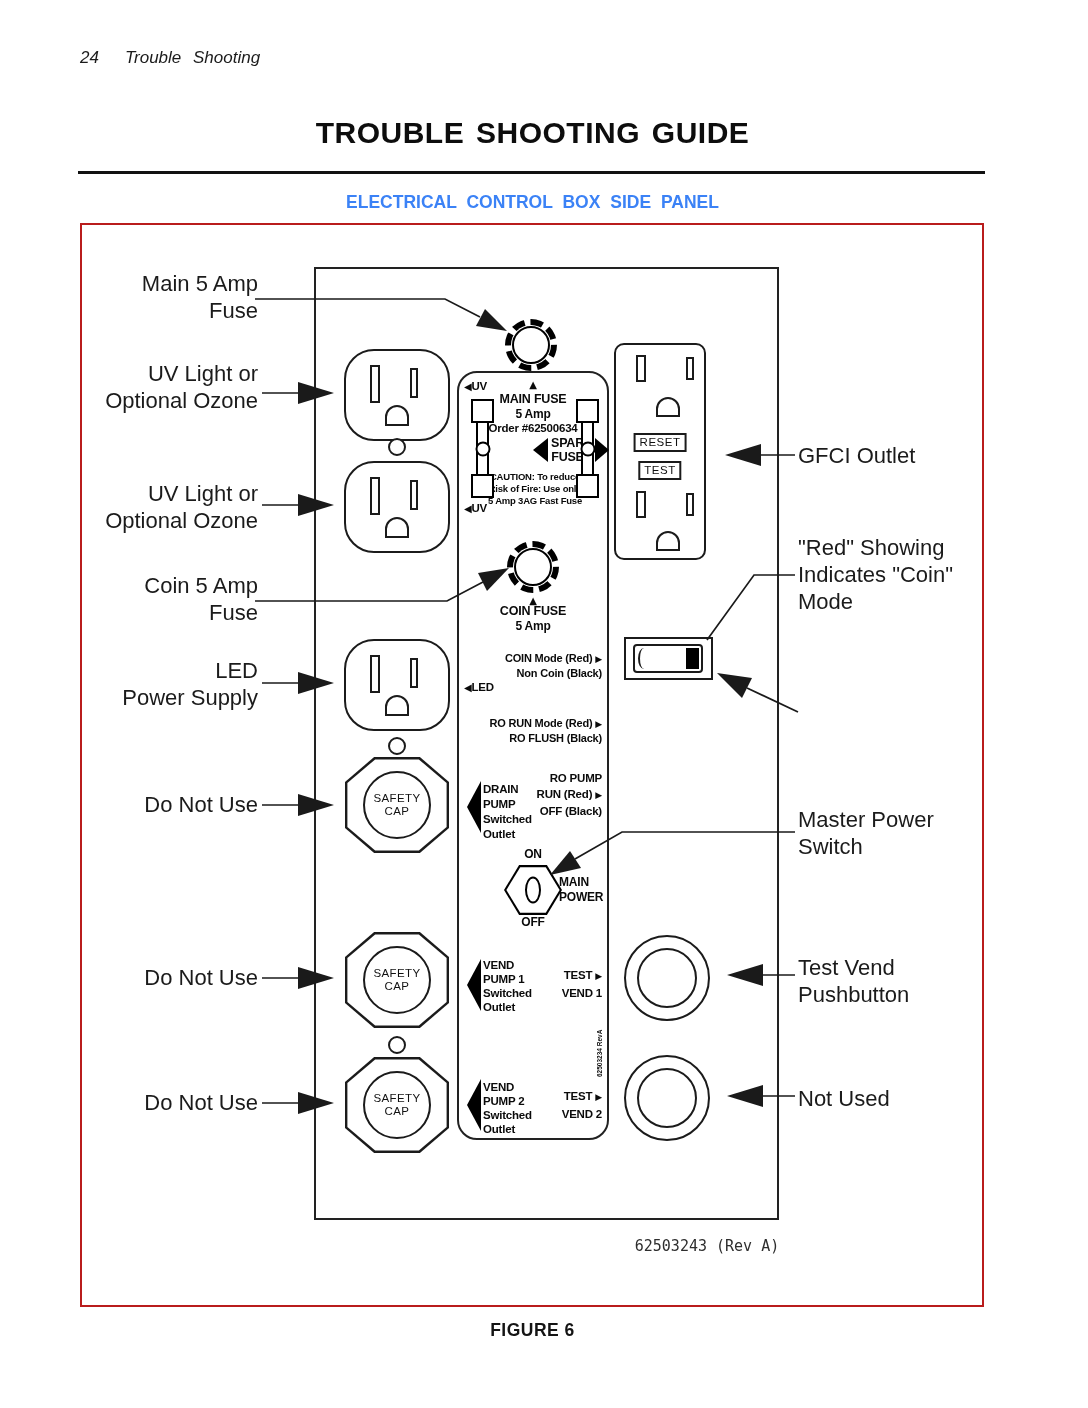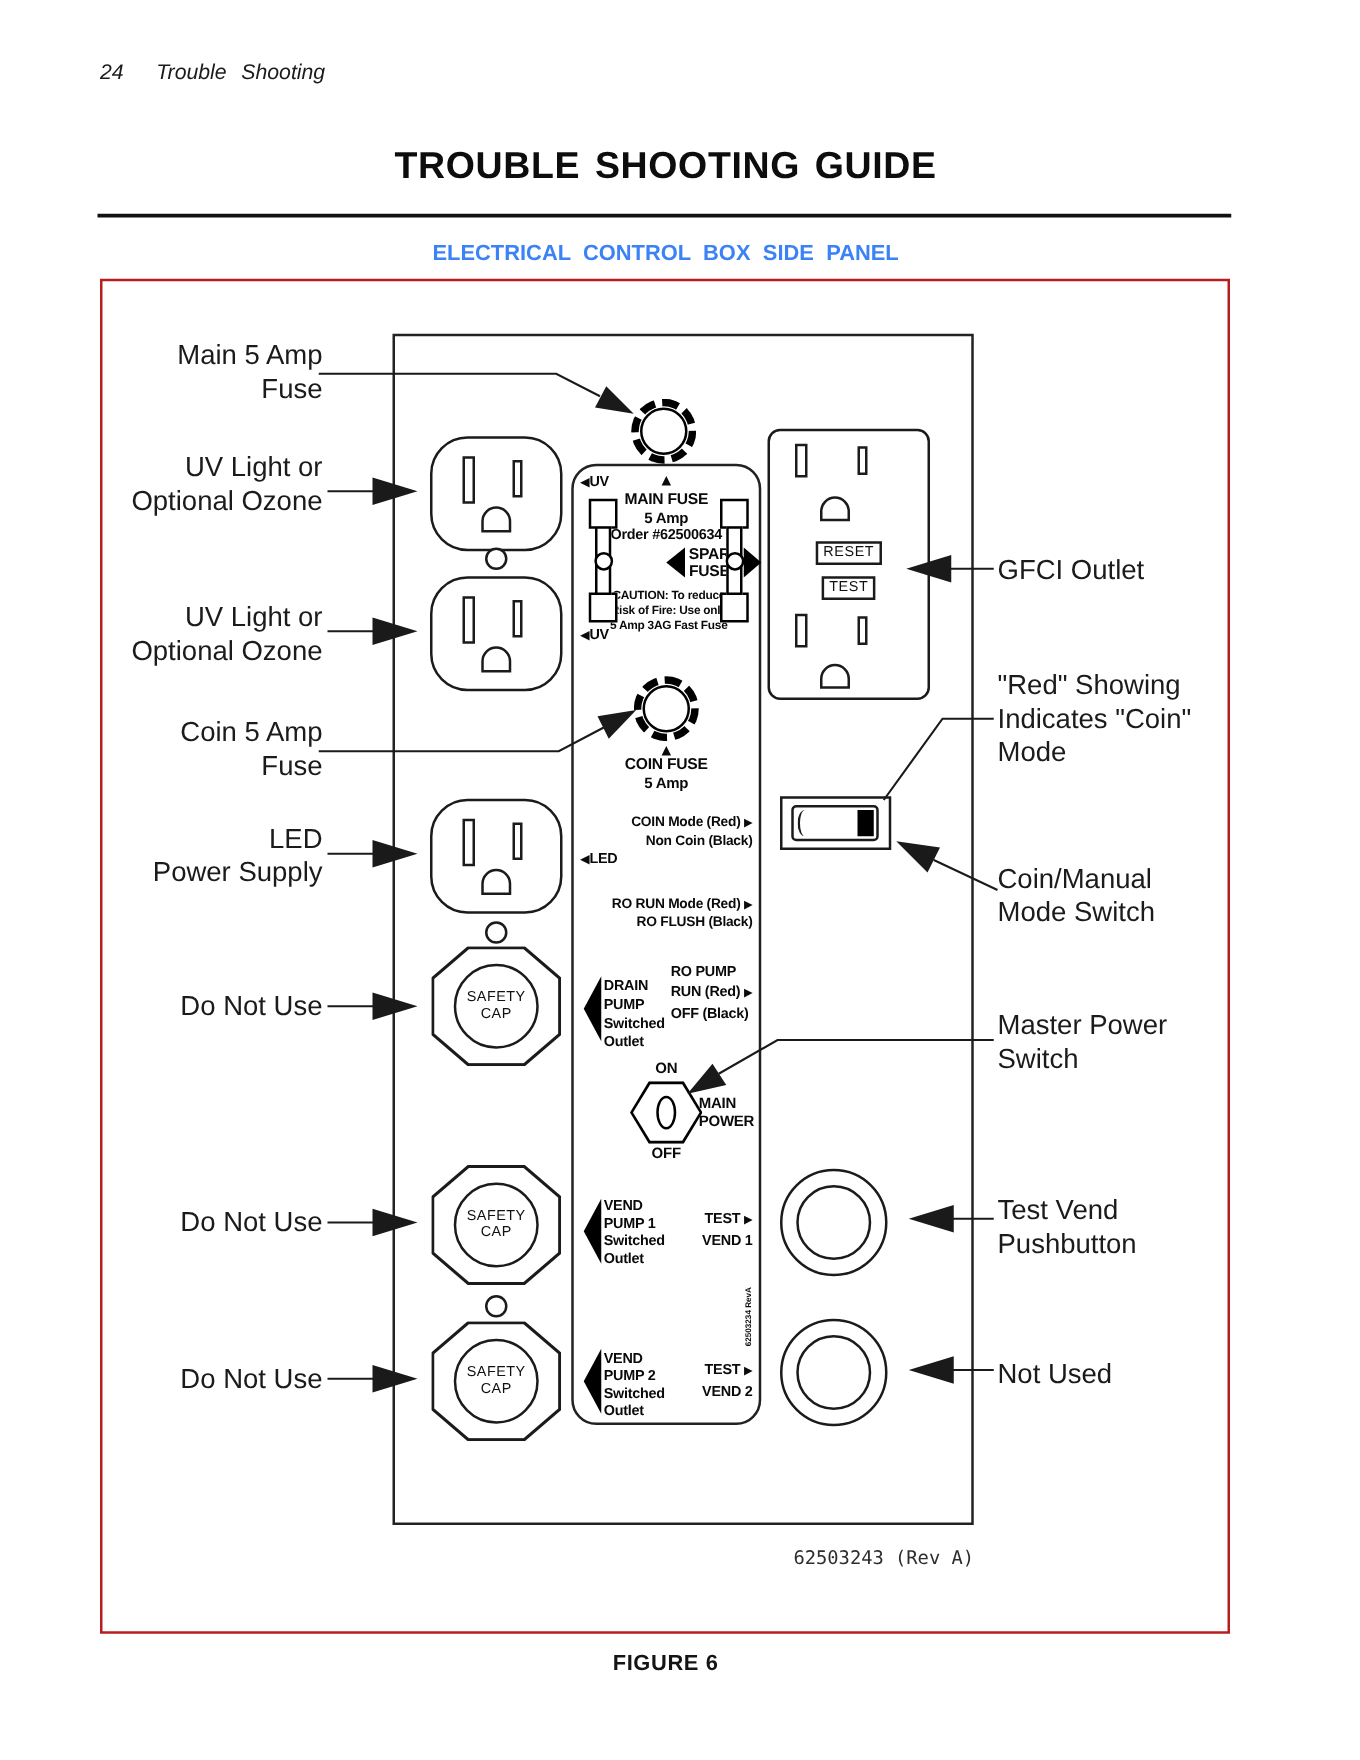--- a/index.html
+++ b/index.html
@@ -8,38 +8,38 @@
   .abs { position:absolute; }
   .ml { white-space:pre-line; }
   .center-col { position:absolute; left:80px; width:905px; text-align:center; }
   .callout { position:absolute; font-size:22px; line-height:27px; color:#1b1b1b; white-space:pre-line; }
   .callout.r { text-align:right; }
   .figure-box { position:absolute; left:80px; top:223px; width:904px; height:1084px; border:2px solid #b91c1c; background:#fff; }
   .panel { position:absolute; left:232px; top:42px; width:465px; height:953px; border:2px solid #222; background:#fff; }
   .strip { position:absolute; left:141px; top:102px; width:152px; height:769px; border:2px solid #222; border-radius:20px; background:#fff; }
   .stx { position:absolute; font-weight:bold; color:#0a0a0a; letter-spacing:-0.2px; line-height:13px; }
   .ctr { left:0; right:0; text-align:center; }
-  .ra { text-align:left; }
+  .ra { text-align:right; }
   .ptr { font-family:"DejaVu Sans", sans-serif; font-weight:normal; }
   
   .outlet { position:absolute; width:106px; height:92px; border:2px solid #1b1b1b; border-radius:30px; background:#fff; }
   .slot { position:absolute; border:2px solid #1b1b1b; background:#fff; }
   .arch { position:absolute; border:2px solid #1b1b1b; border-radius:12px 12px 0 0; background:#fff; }
   .screw { position:absolute; width:18px; height:18px; border:2px solid #1b1b1b; border-radius:50%; background:#fff; }
   
   .knob { position:absolute; width:52px; height:52px; border:6px dashed #000; border-radius:50%; }
   .knob::after { content:""; position:absolute; inset:1px; border:2px solid #000; border-radius:50%; }
   
   .octo { position:absolute; width:104px; height:96px; clip-path:polygon(28% 0,72% 0,100% 26%,100% 74%,72% 100%,28% 100%,0 74%,0 26%); background:#1b1b1b; }
   .octo-in { position:absolute; inset:2.4px; clip-path:polygon(28% 0,72% 0,100% 26%,100% 74%,72% 100%,28% 100%,0 74%,0 26%); background:#fff; }
   .cap-circle { position:absolute; left:18px; top:14px; width:68px; height:68px; border:2px solid #1b1b1b; border-radius:50%;
                 display:flex; align-items:center; justify-content:center; text-align:center;
                 font-size:11.5px; line-height:13px; letter-spacing:0.4px; color:#111; white-space:pre-line; }
   
-  .gfci { position:absolute; left:298px; top:74px; width:130px; height:217px; border:2px solid #1b1b1b; border-radius:10px; background:#fff; }
+  .gfci { position:absolute; left:298px; top:74px; width:92px; height:217px; border:2px solid #1b1b1b; border-radius:10px; background:#fff; }
   .gfci-btn { position:absolute; left:50%; transform:translateX(-50%); border:2px solid #1b1b1b; font-size:11.5px; line-height:13px; padding:1px 4px; color:#111; letter-spacing:0.5px; background:#fff; }
   
   .rocker { position:absolute; left:308px; top:368px; width:89px; height:43px; border:2px solid #1b1b1b; background:#fff; }
   .rocker-in { position:absolute; left:7px; top:5px; width:70px; height:29px; border:2px solid #1b1b1b; border-radius:4px; }
   .rocker-bar { position:absolute; right:2px; top:2px; bottom:2px; width:13px; background:#000; }
   .rocker-arc { position:absolute; left:3px; top:2px; bottom:2px; width:12px; border-left:2px solid #1b1b1b; border-radius:50%; }
   
   .hexnut { position:absolute; left:45px; top:491px; width:58px; height:52px; clip-path:polygon(26% 2%,74% 2%,100% 50%,74% 98%,26% 98%,0% 50%); background:#000; }
   .hexnut-in { position:absolute; inset:2.4px; clip-path:polygon(26% 2%,74% 2%,100% 50%,74% 98%,26% 98%,0% 50%); background:#fff; }
   .toggle-tip { position:absolute; left:50%; top:50%; transform:translate(-50%,-50%); width:16px; height:27px; border:2px solid #000; border-radius:50%; background:#fff; }
@@ -82,22 +82,20 @@
   <div class="callout r" style="left:16px; top:432px; width:160px;">LED
 Power Supply</div>
   <div class="callout r" style="left:16px; top:566px; width:160px;">Do Not Use</div>
   <div class="callout r" style="left:16px; top:739px; width:160px;">Do Not Use</div>
   <div class="callout r" style="left:16px; top:864px; width:160px;">Do Not Use</div>
 
   <div class="callout" style="left:716px; top:217px; width:190px;">GFCI Outlet</div>
   <div class="callout" style="left:716px; top:309px; width:190px;">"Red" Showing
 Indicates "Coin"
 Mode</div>
-  <div class="callout" style="left:716px; top:464px; width:190px;">Coin/Manual
-Mode Switch</div>
   <div class="callout" style="left:716px; top:729px; width:190px;">Test Vend
 Pushbutton</div>
   <div class="callout" style="left:716px; top:581px; width:190px;">Master Power
 Switch</div>
   <div class="callout" style="left:716px; top:860px; width:190px;">Not Used</div>
 
   <div class="panel">
 
     <div class="knob" style="left:189px; top:50px;"></div>
 

